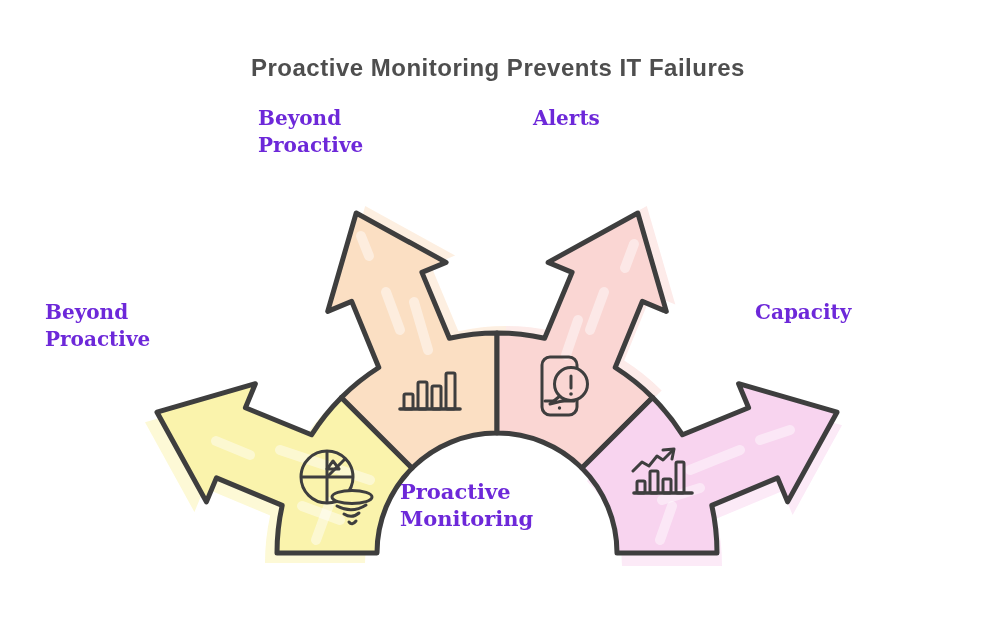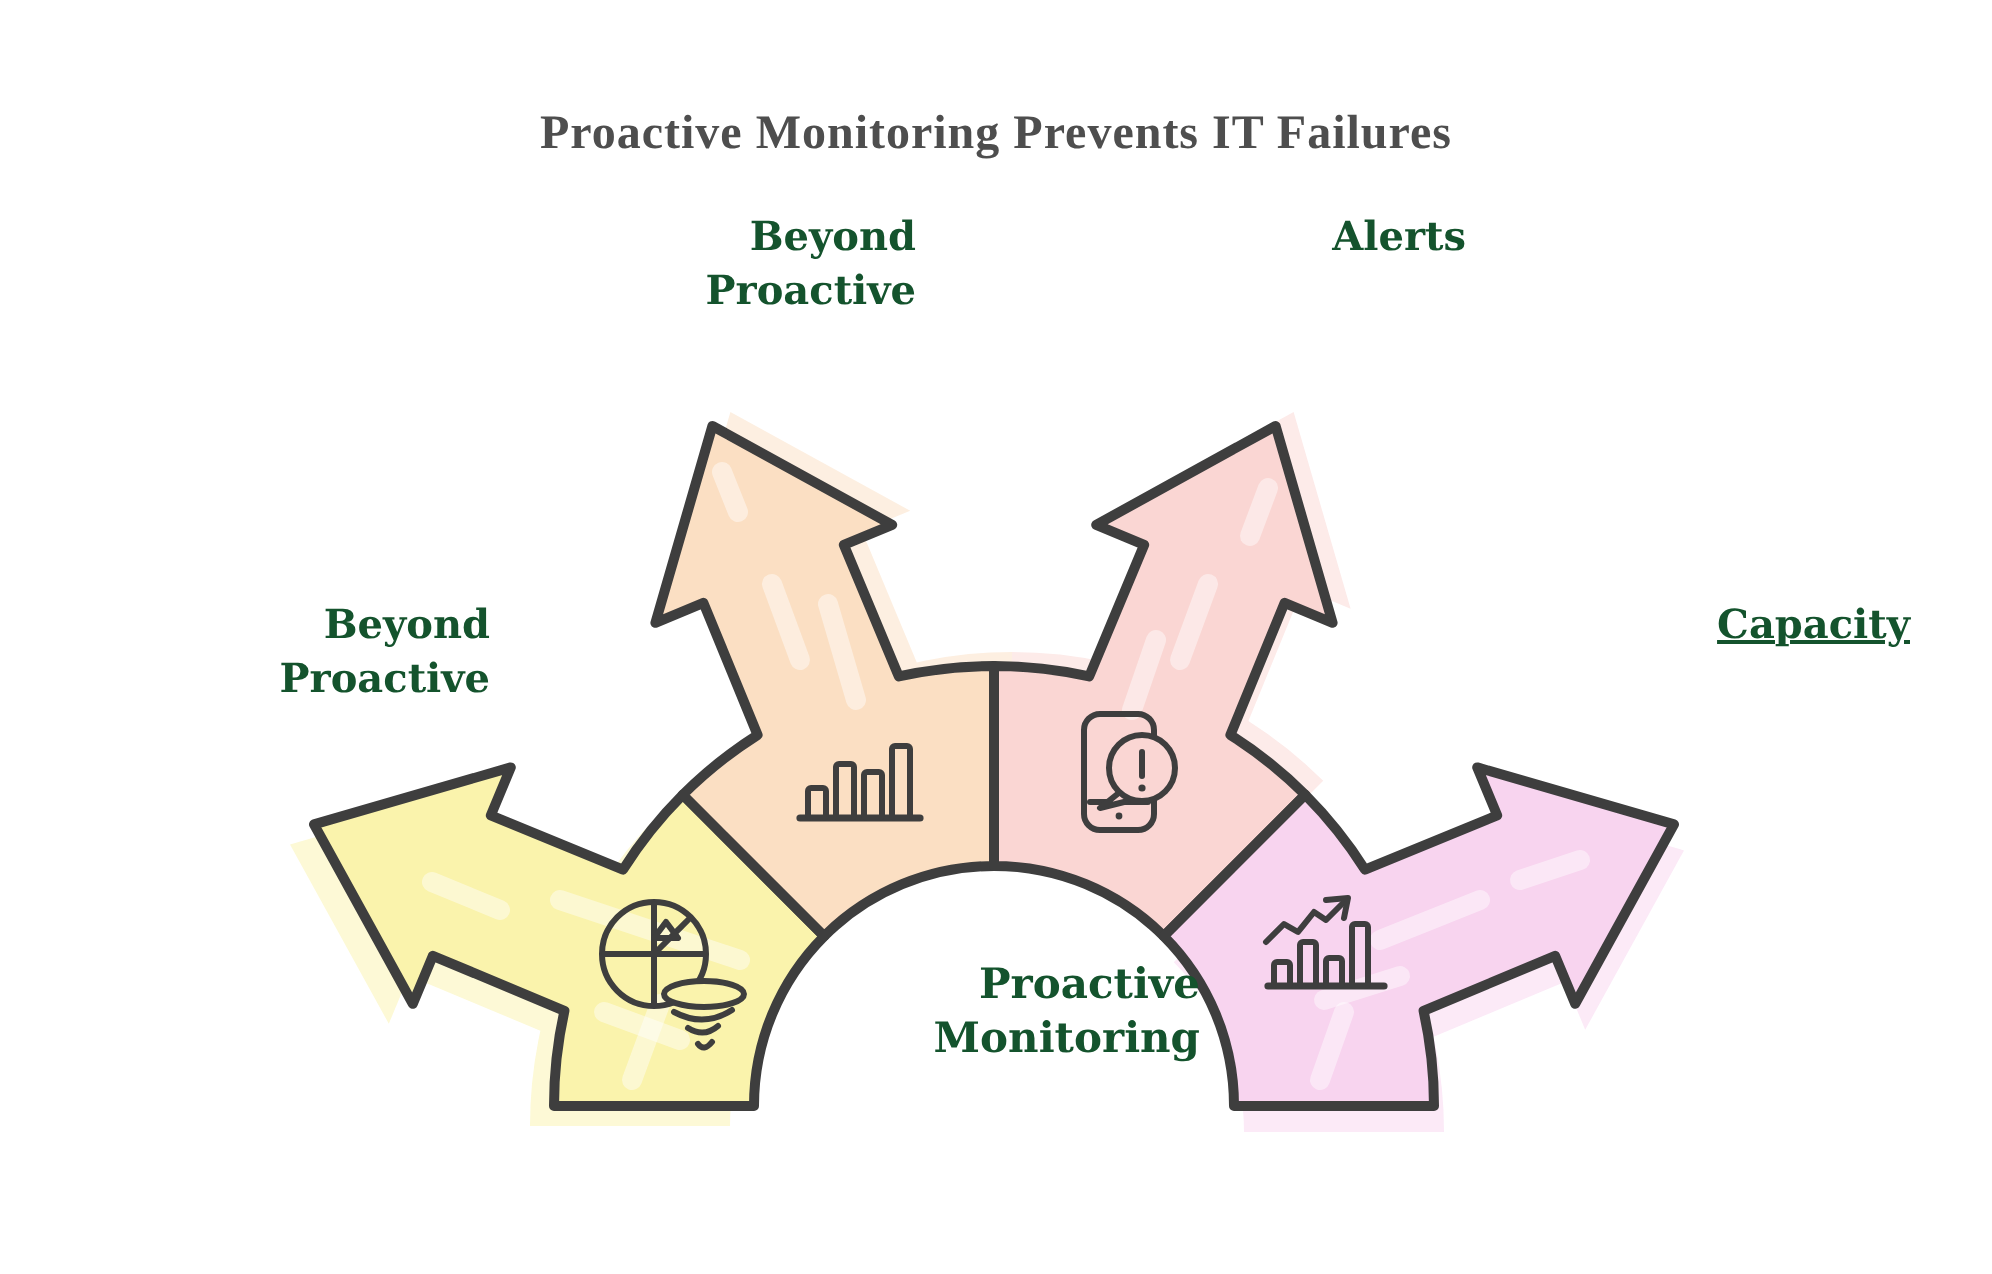--- a/index.html
+++ b/index.html
@@ -3,35 +3,35 @@
 <meta charset="utf-8">
 <style>
   html,body{margin:0;padding:0;}
   body{
     width:996px;height:637px;position:relative;overflow:hidden;
     background:#ffffff;
     font-family:"Liberation Sans",sans-serif;
   }
   #diagram-svg{position:absolute;left:0;top:0;}
   .label{
-    position:absolute;text-align:right;
+    position:absolute;text-align:left;
     font-family:"DejaVu Serif","Liberation Serif",serif;
-    font-weight:bold;color:#14532d;font-size:20px;line-height:27px;
+    font-weight:bold;color:#6d28d9;font-size:20px;line-height:27px;
   }
   .label span{display:block;}
   #title{
     position:absolute;left:0;top:54px;width:996px;text-align:center;
-    font-family:Liberation Serif, serif;
+    font-family:Liberation Sans, sans-serif;
     font-weight:bold;font-size:24px;letter-spacing:.5px;color:#4E4E4E;
   }
   #center-label{left:400px;top:478px;width:200px;font-size:21px;line-height:27px;}
   #label-beyond{left:258px;top:105px;width:200px;}
   #label-intelligent{left:533px;top:105px;width:200px;}
   #label-early{left:45px;top:299px;width:200px;}
-  #label-capacity{left:755px;top:299px;width:200px;text-decoration:underline;}
+  #label-capacity{left:755px;top:299px;width:200px;}
   .ink{stroke:#3E3E3E;stroke-width:5;stroke-linejoin:round;stroke-linecap:round;}
   .icon{stroke:#3E3E3E;stroke-width:3;fill:none;stroke-linecap:round;stroke-linejoin:round;}
   .streak{stroke:#ffffff;stroke-width:10;stroke-linecap:round;opacity:.45;fill:none;}
 </style>
 </head>
 <body>
 
 <svg id="diagram-svg" width="996" height="637" viewBox="0 0 996 637">
   <defs>
     <path id="seg-yellow" d="M412.1 468.1 A120 120 0 0 0 377 553 L277 553

